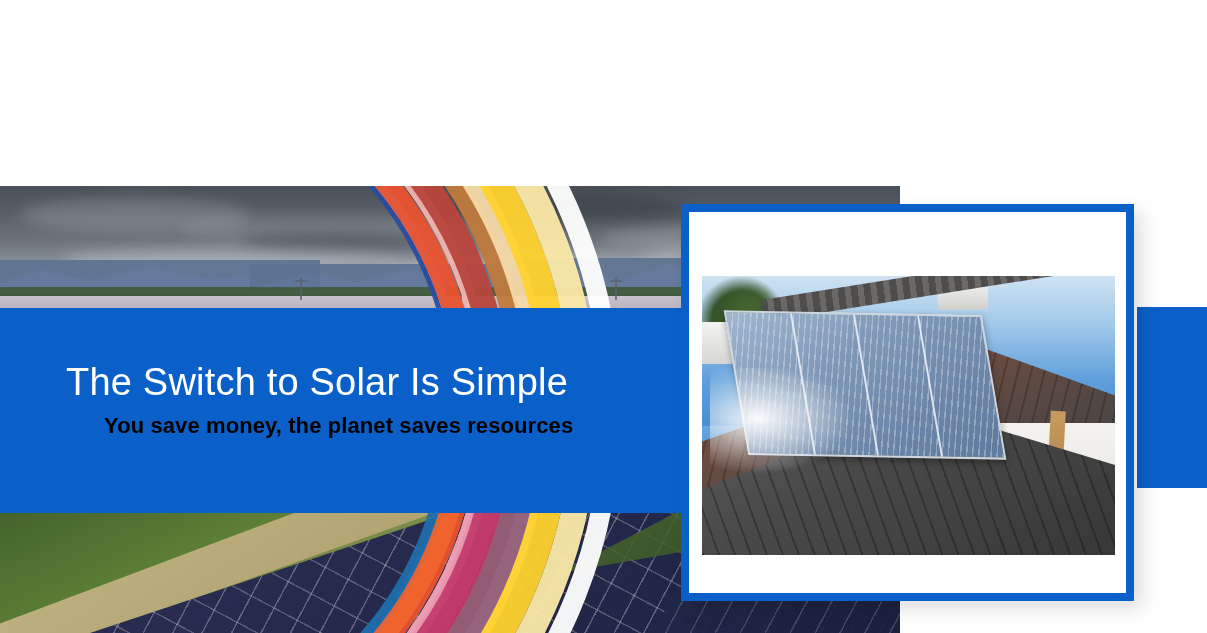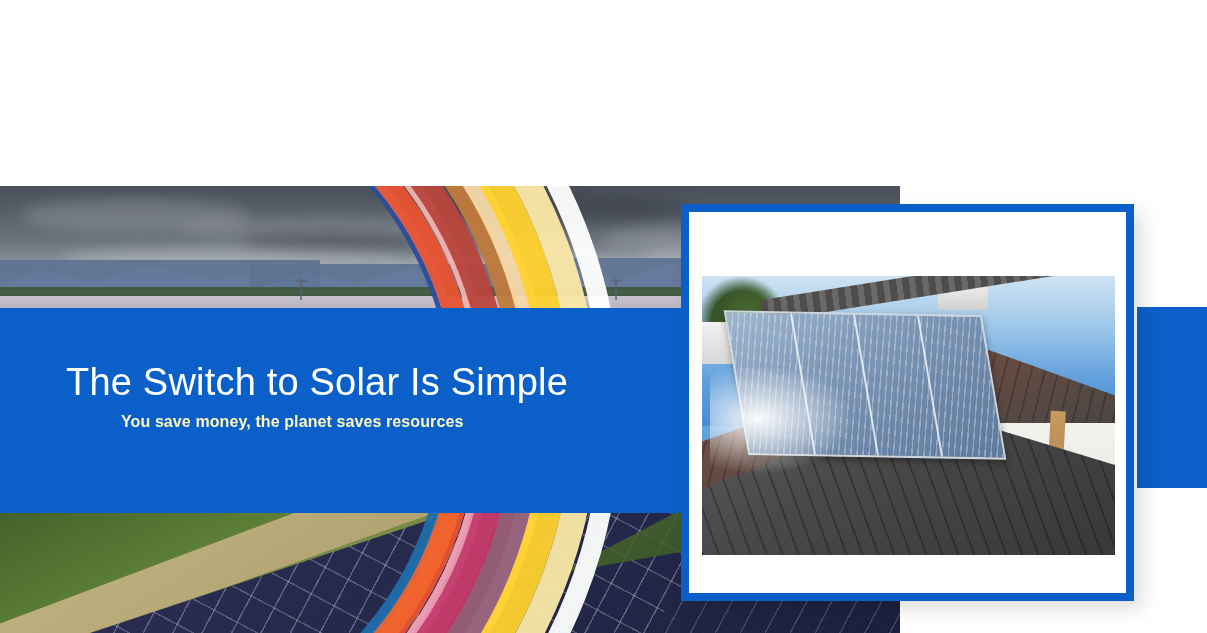--- a/index.html
+++ b/index.html
@@ -133,22 +133,22 @@
     position:absolute; left:0; top:308px; width:690px; height:205px;
     background:#0a60c8; z-index:30;
   }
   .banner-title{
     position:absolute; left:66px; top:53px;
     color:#ffffff; font-size:38px; font-weight:300; letter-spacing:.2px;
     white-space:nowrap;
     text-align:center;
   }
   .banner-subtitle{
-    position:absolute; left:121px; top:105px;
-    color:#fef9c3; font-size:16px; font-weight:700; letter-spacing:.1px;
+    position:absolute; left:104px; top:105px;
+    color:#000000; font-size:22px; font-weight:700; letter-spacing:.1px;
     white-space:nowrap;
   }
 
   
   .side-tab{
     position:absolute; left:1137px; top:307px; width:70px; height:181px;
     background:#0a60c8; z-index:28;
   }
 
   

